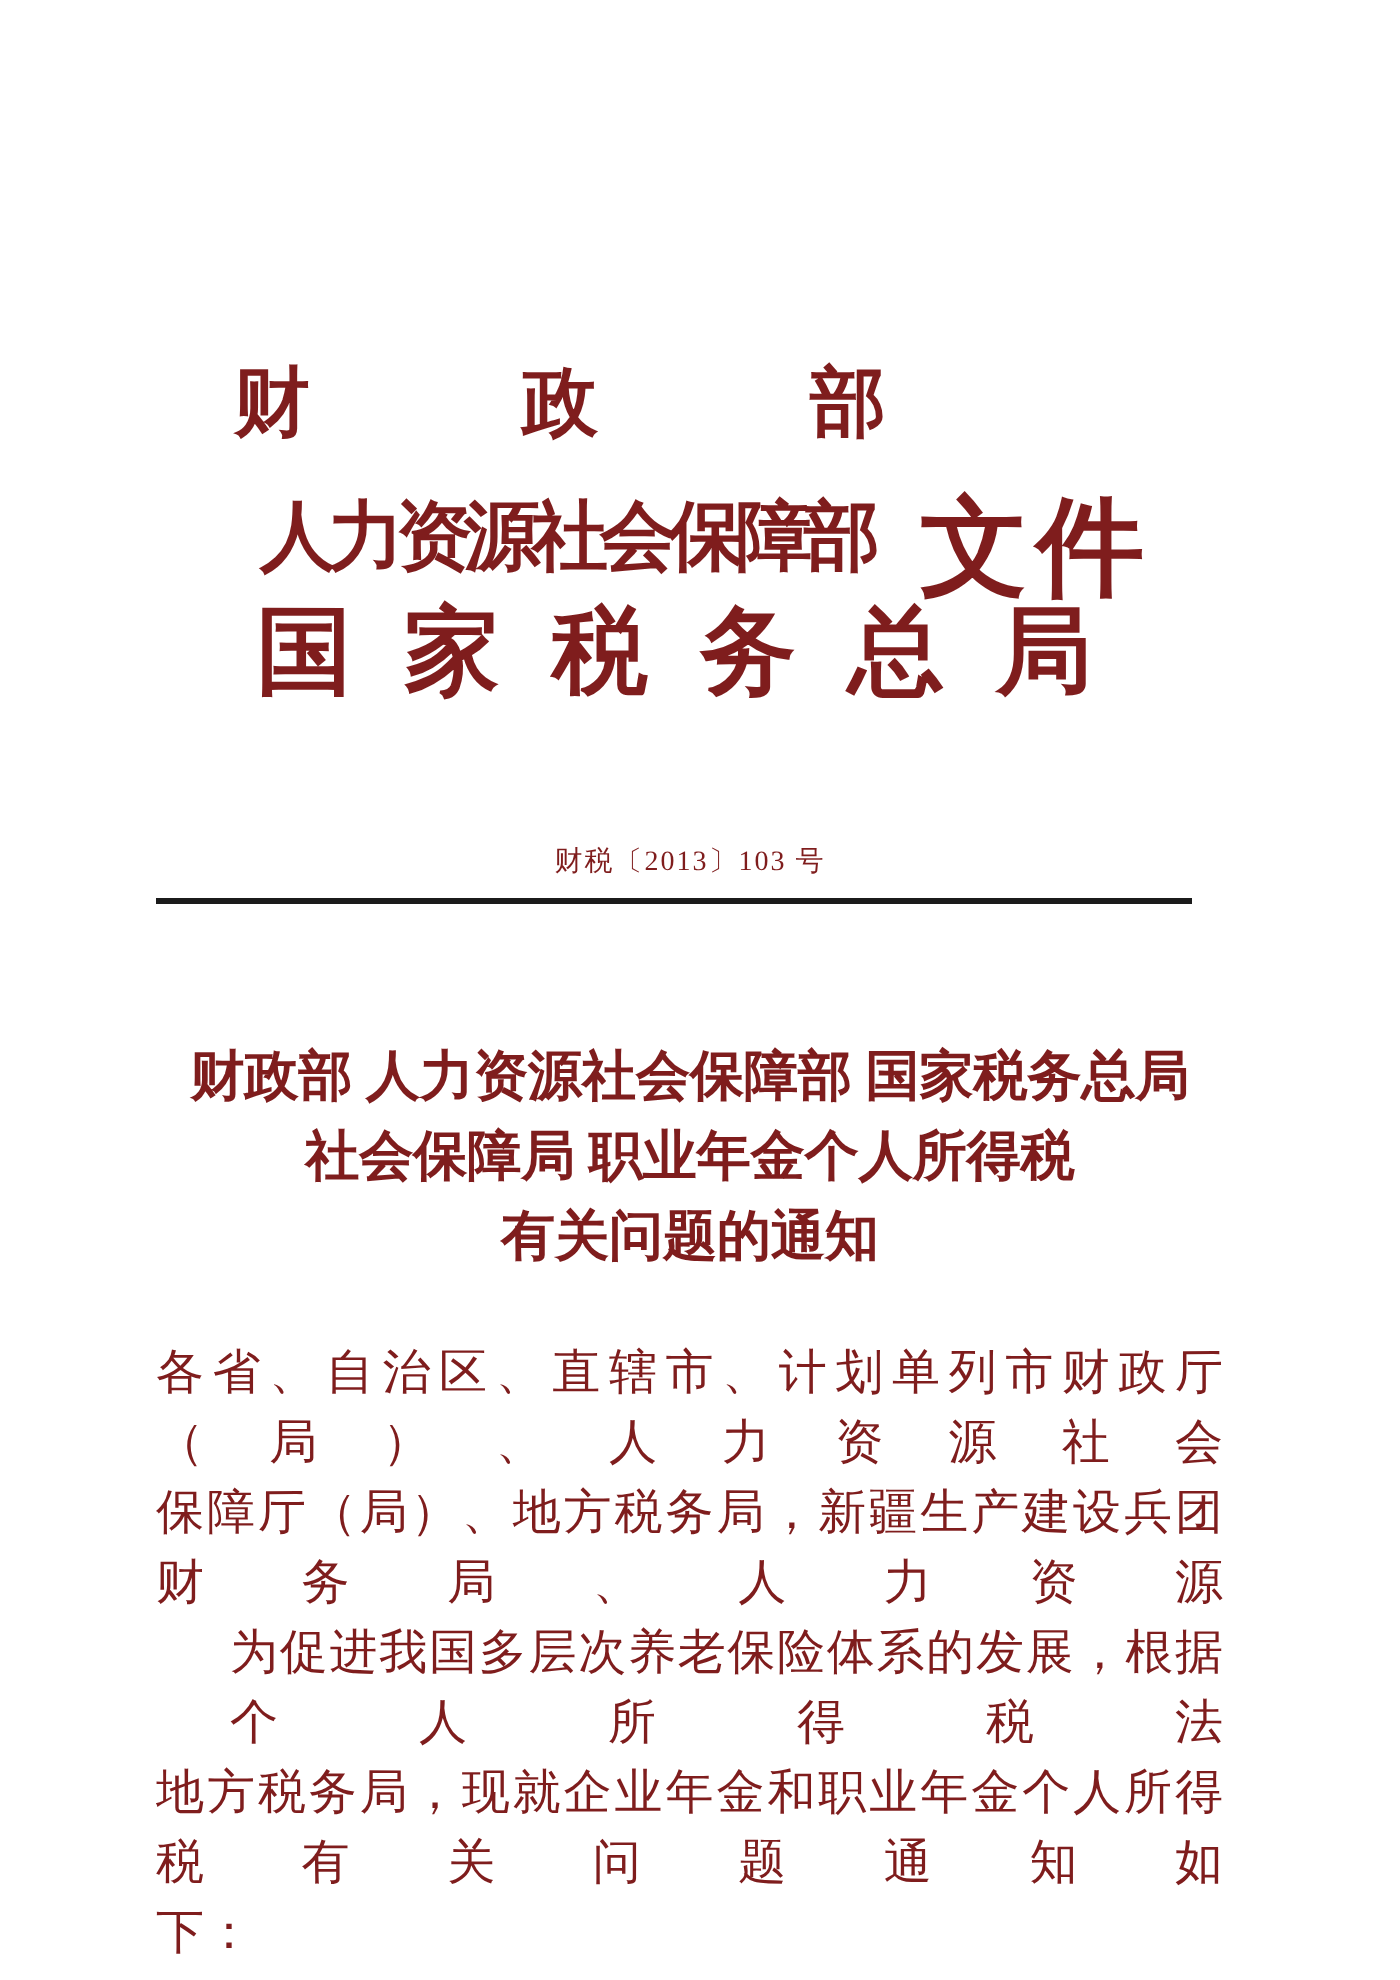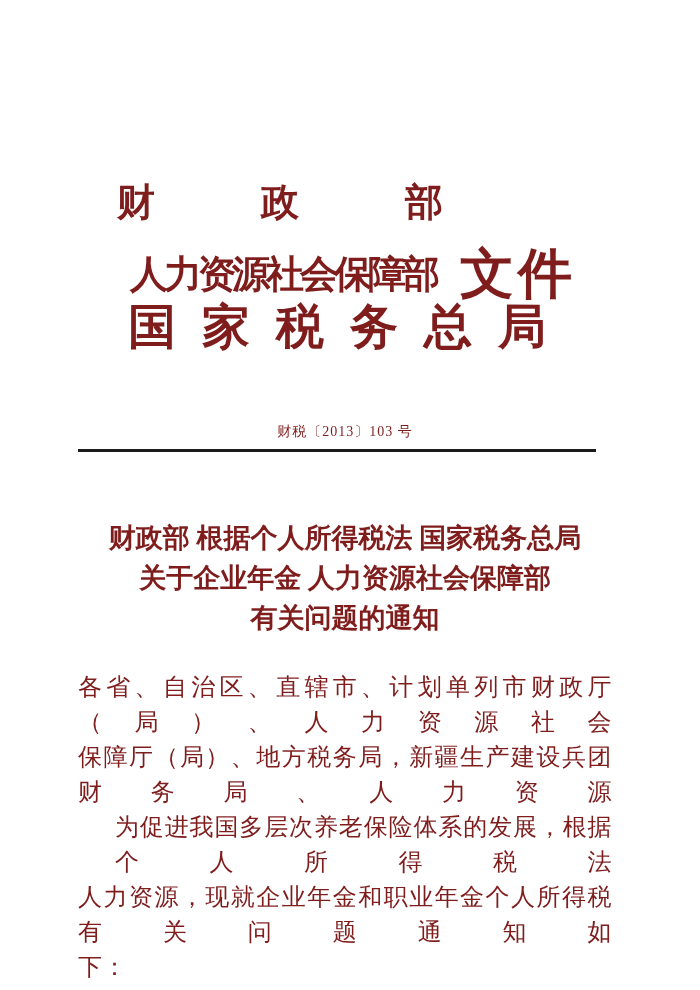--- a/index.html
+++ b/index.html
@@ -25,21 +25,21 @@
     line-height: 38px;
     font-weight: bold;
     letter-spacing: 106px;
     white-space: nowrap;
   }
 
   .lh-line2 {
     margin-top: 27px;
     margin-left: 130px;
     display: flex;
-    align-items: center;
+    align-items: flex-start;
     white-space: nowrap;
   }
   .lh-agency {
     font-size: 38px;
     line-height: 42px;
     font-weight: bold;
     letter-spacing: -4px;
   }
   .lh-wenjian {
     font-size: 54px;
@@ -125,31 +125,31 @@
     <div class="lh-line3">国家税务总局</div>
   </header>
 
   <div class="content">
 
     <div class="doc-number">财税〔2013〕103 号</div>
 
     <div class="rule"></div>
 
     <h1 class="doc-title">
-      <div>财政部 根据个人所得税法 国家税务总局</div>
-      <div>关于企业年金 人力资源社会保障部</div>
+      <div>财政部 人力资源社会保障部 国家税务总局</div>
+      <div>社会保障局 职业年金个人所得税</div>
       <div>有关问题的通知</div>
     </h1>
 
     <div class="body-text">
       <div class="body-line">各省、自治区、直辖市、计划单列市财政厅（局）、人力资源社会</div>
       <div class="body-line">保障厅（局）、地方税务局，新疆生产建设兵团财务局、人力资源</div>
 
       <div class="body-line indent">为促进我国多层次养老保险体系的发展，根据个人所得税法</div>
-      <div class="body-line">人力资源，现就企业年金和职业年金个人所得税有关问题通知如</div>
+      <div class="body-line">地方税务局，现就企业年金和职业年金个人所得税有关问题通知如</div>
       <div class="body-line last">下：</div>
     </div>
 
     <footer class="page-number">— 1 —</footer>
 
   </div>
 
 </div>
 
 </body></html>

